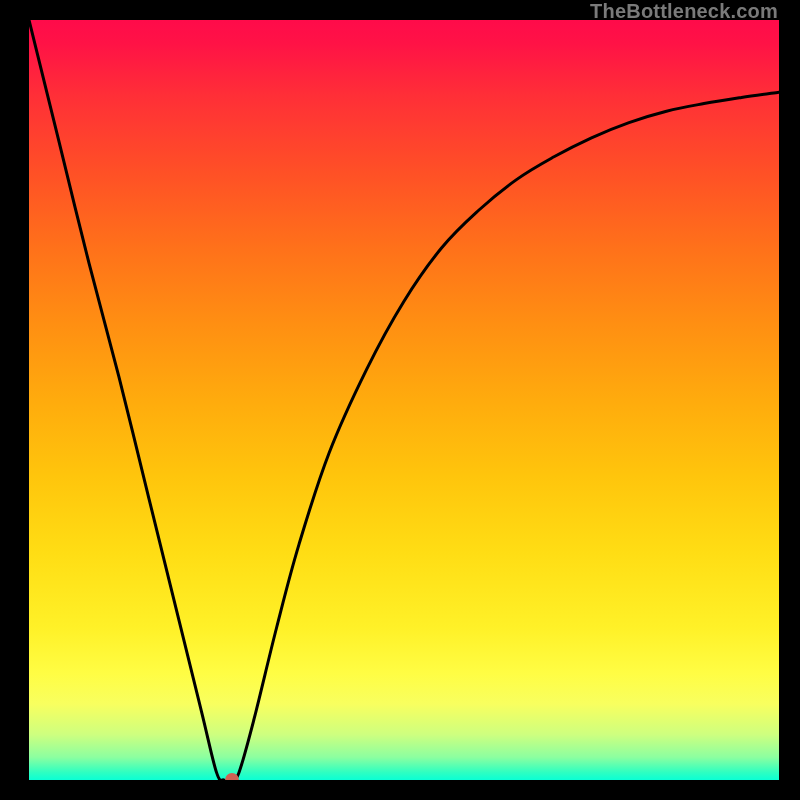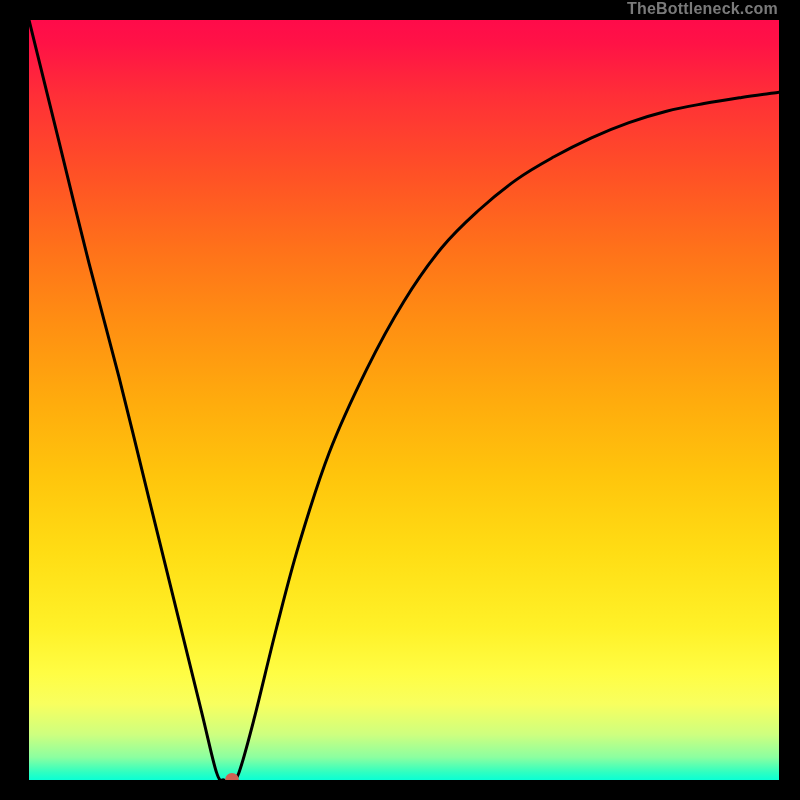--- a/index.html
+++ b/index.html
@@ -49,21 +49,21 @@
       #8cffa0 97%,
       #2effc1 99%,
       #0affd4 100%
     );
   }
   .watermark {
     position: absolute;
     top: 0px;
     right: 22px;
     font-family: Arial, Helvetica, sans-serif;
-    font-size: 16px;
+    font-size: 20px;
     font-weight: 600;
     color: #7a7a7a;
     letter-spacing: 0.2px;
   }
   svg.curve {
     position: absolute;
     left: 0;
     top: 0;
   }
   .dot {

